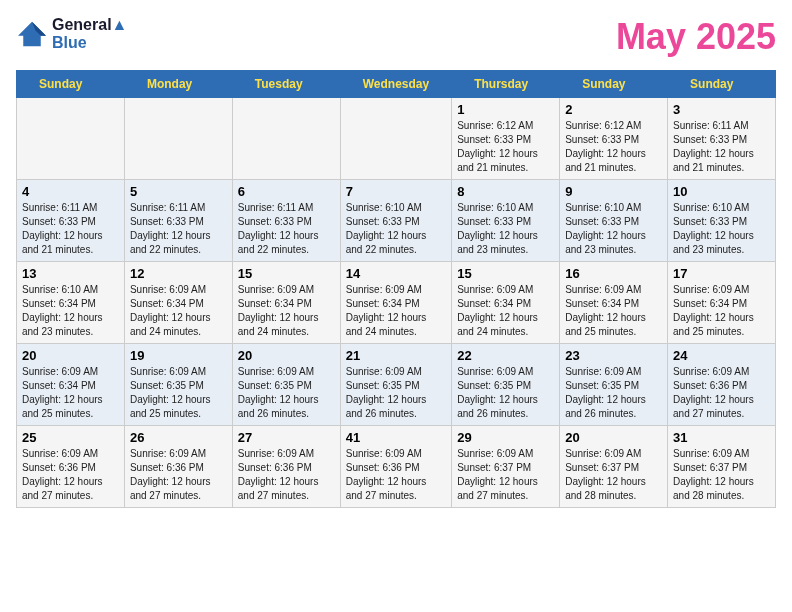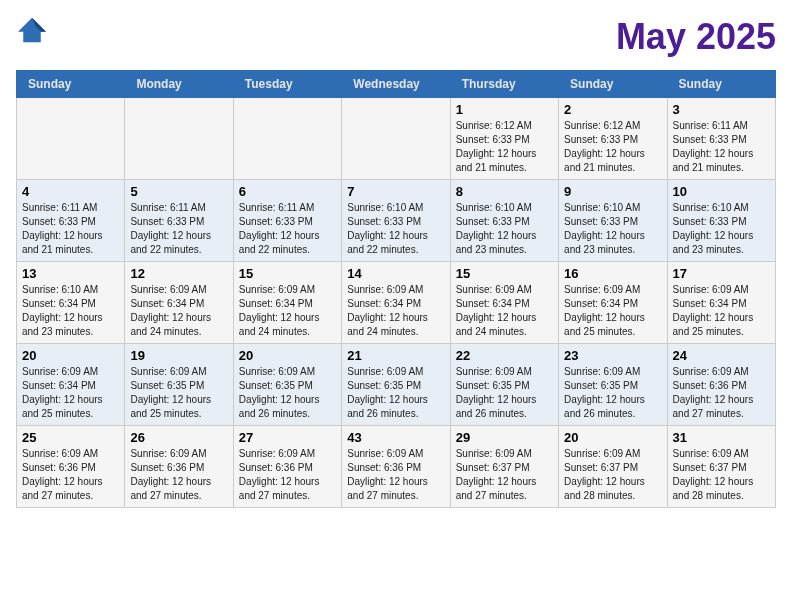--- a/index.html
+++ b/index.html
@@ -24,36 +24,36 @@
     .logo-icon {
       width: 32px;
       height: 28px;
     }
     .title-block {
       text-align: right;
     }
     .main-title {
       font-size: 36px;
       font-weight: bold;
-      color: #4c1d95;
+      color: #ec4899;
     }
     .subtitle {
       font-size: 16px;
       color: #1a1a2e;
     }
     table {
       width: 100%;
       border-collapse: collapse;
       font-size: 11px;
     }
     thead tr th {
       background-color: #2e6db4;
-      color: #e5e5e5;
+      color: #fde047;
       text-align: left;
-      padding: 6px 11px;
+      padding: 6px 22px;
       font-size: 12px;
       border: 1px solid #2e6db4;
     }
     tbody tr td {
       border: 1px solid #ccc;
       vertical-align: top;
       padding: 4px 5px;
       width: 108px;
       min-height: 80px;
     }
@@ -80,20 +80,24 @@
   </style>
 </head>
 <body>
 
 <div class="header">
   <div class="logo">
     <svg class="logo-icon" viewBox="0 0 36 32" xmlns="http://www.w3.org/2000/svg">
       <polygon points="18,2 34,18 28,18 28,30 8,30 8,18 2,18" fill="#2e6db4"></polygon>
       <polygon points="18,2 34,18 28,18 22,12" fill="#1a4a8a"></polygon>
     </svg>
+    <div>
+      <div style="font-size:16px;font-weight:bold;color:#1a1a2e;">General<span style="color:#2e6db4;">▲</span></div>
+      <div style="font-size:16px;font-weight:bold;color:#2e6db4;">Blue</div>
+    </div>
   </div>
   <div class="title-block">
     <div class="main-title">May 2025</div>
   </div>
 </div>
 
 <table>
   <thead>
     <tr id="header-row">
         <th>Sunday</th>
@@ -302,21 +306,21 @@
 and 27 minutes.</div>
         </td>
         <td>
           <span class="day-number">27</span>
           <div class="day-info" style="white-space: pre-line;">Sunrise: 6:09 AM
 Sunset: 6:36 PM
 Daylight: 12 hours
 and 27 minutes.</div>
         </td>
         <td>
-          <span class="day-number">43</span>
+          <span class="day-number">41</span>
           <div class="day-info" style="white-space: pre-line;">Sunrise: 6:09 AM
 Sunset: 6:36 PM
 Daylight: 12 hours
 and 27 minutes.</div>
         </td>
         <td>
           <span class="day-number">29</span>
           <div class="day-info" style="white-space: pre-line;">Sunrise: 6:09 AM
 Sunset: 6:37 PM
 Daylight: 12 hours

